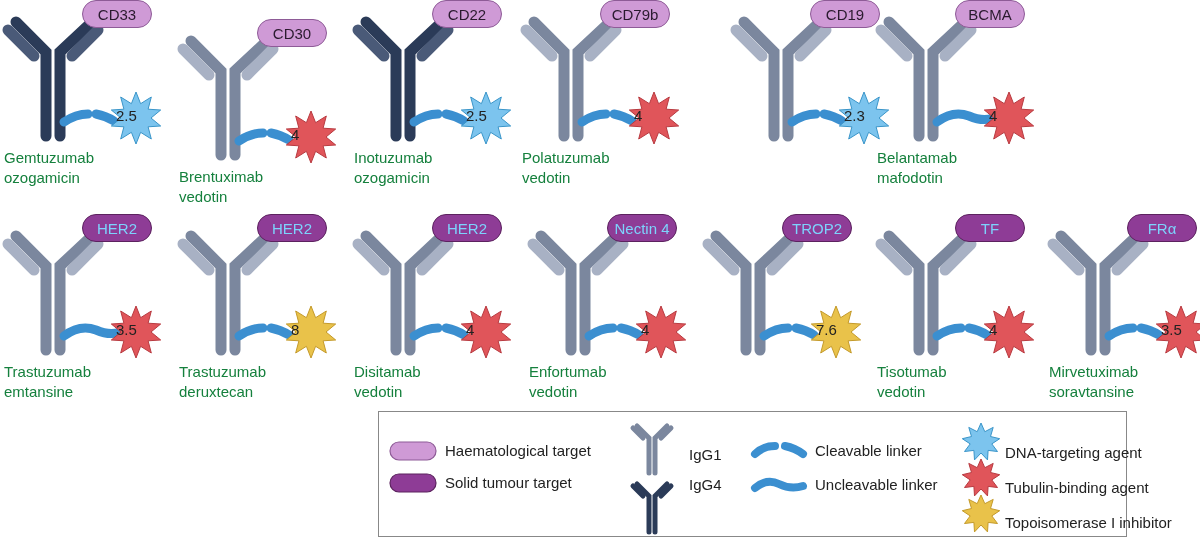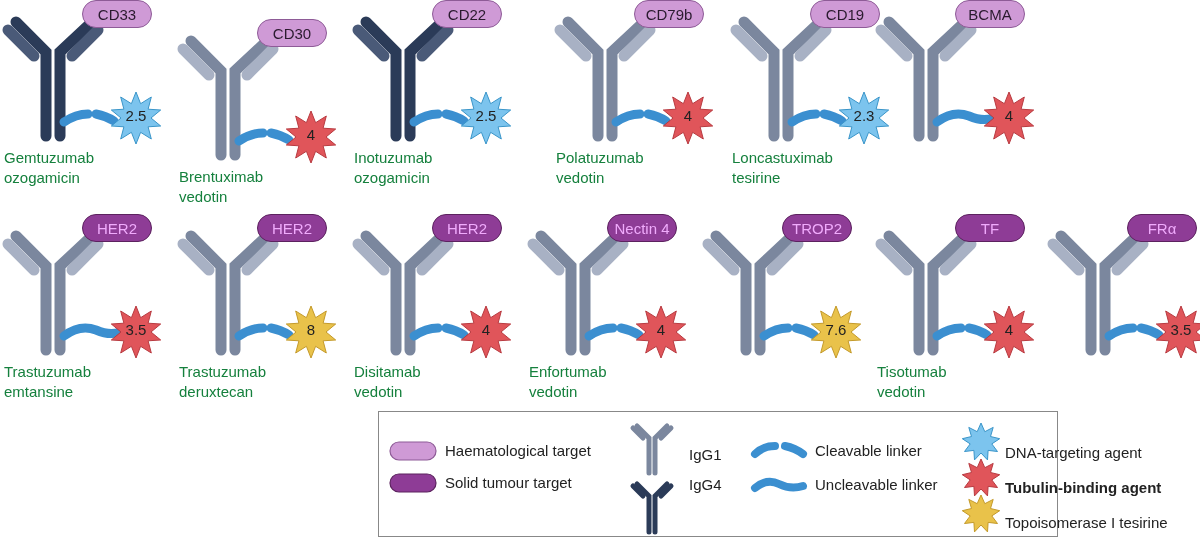--- a/index.html
+++ b/index.html
@@ -1,27 +1,27 @@
 <!DOCTYPE html>
 <html><head>
 <meta charset="utf-8">
 <style>
   html,body{margin:0;padding:0;background:#fff;}
   body{width:1200px;height:541px;position:relative;overflow:hidden;font-family:"Liberation Sans",sans-serif;color:#222;}
   .cell{position:absolute;width:175px;height:195px;}
   .cell svg.ab{position:absolute;left:0;top:0;width:175px;height:140px;overflow:visible;}
   .target{position:absolute;top:0;left:82px;width:70px;height:28px;border-radius:14px;box-sizing:border-box;display:flex;align-items:center;justify-content:center;font-size:15px;}
   .target.haem{background:#cf9ad6;border:1.5px solid #8e5b97;color:#2a1a2e;}
-  .target.solid{background:#8e3c96;border:1.5px solid #5c225f;color:#f0abfc;}
-  .payload-label{position:absolute;font-size:15px;color:#222;text-align:center;width:40px;}
+  .target.solid{background:#8e3c96;border:1.5px solid #5c225f;color:#7dd3fc;}
+  .payload-label{position:absolute;font-size:15px;color:#222;text-align:left;width:40px;}
   .name{position:absolute;left:4px;top:148px;font-size:15px;line-height:20px;color:#15803d;}
   .row2 .target{top:14px;}
   .row2 svg.ab{top:14px;}
   .row2 .name{top:162px;}
-  .legend{position:absolute;left:378px;top:411px;width:680px;height:126px;border:1.5px solid #888;box-sizing:border-box;}
+  .legend{position:absolute;left:378px;top:411px;width:749px;height:126px;border:1.5px solid #888;box-sizing:border-box;}
   .leg{position:absolute;font-size:15px;color:#222;}
   .leg svg{position:absolute;overflow:visible;}
 </style>
 </head>
 <body>
 
 <div id="cells">
     <div class="cell" style="left: 0px; top: 0px; padding-left: 28px;">
     <svg class="ab" viewBox="0 0 175 140">
       <g fill="none" stroke-linecap="round">
@@ -72,21 +72,21 @@
        <path d="M96 114 Q106 116 114 121" stroke="#3b8fd0" stroke-width="9" stroke-linecap="round" fill="none"></path>
       <path d="M136.0 92.0 L140.6 103.7 L151.3 97.0 L148.1 109.2 L160.7 110.0 L151.0 118.0 L160.7 126.0 L148.1 126.8 L151.3 139.0 L140.6 132.3 L136.0 144.0 L131.4 132.3 L120.7 139.0 L123.9 126.8 L111.3 126.0 L121.0 118.0 L111.3 110.0 L123.9 109.2 L120.7 97.0 L131.4 103.7 Z" fill="#7cc4ee" stroke="#3a95c9" stroke-width="1"></path>
     </svg>
     <div class="target haem">CD22</div>
     <div class="payload-label" style="left:116px;top:107px;">2.5</div>
     <div class="name">
       <div>Inotuzumab</div>
       <div>ozogamicin</div>
     </div>
     </div>
-    <div class="cell" style="left: 552px; top: 0px;">
+    <div class="cell" style="left: 518px; top: 0px;">
     <svg class="ab" viewBox="0 0 175 140">
       <g fill="none" stroke-linecap="round">
         <path d="M46 136 L46 52 L16 22" stroke="#7b879e" stroke-width="11"></path>
         <path d="M60 136 L60 52 L92 22" stroke="#7b879e" stroke-width="11"></path>
         <path d="M34 56 L8 30" stroke="#a8b1c4" stroke-width="11"></path>
         <path d="M72 56 L98 30" stroke="#a8b1c4" stroke-width="11"></path>
       </g>
       <path d="M64 122 Q76 114 88 114" stroke="#3b8fd0" stroke-width="9" stroke-linecap="round" fill="none"></path>
        <path d="M96 114 Q106 116 114 121" stroke="#3b8fd0" stroke-width="9" stroke-linecap="round" fill="none"></path>
       <path d="M136.0 92.0 L140.6 103.7 L151.3 97.0 L148.1 109.2 L160.7 110.0 L151.0 118.0 L160.7 126.0 L148.1 126.8 L151.3 139.0 L140.6 132.3 L136.0 144.0 L131.4 132.3 L120.7 139.0 L123.9 126.8 L111.3 126.0 L121.0 118.0 L111.3 110.0 L123.9 109.2 L120.7 97.0 L131.4 103.7 Z" fill="#e0555a" stroke="#b83a40" stroke-width="1"></path>
@@ -105,38 +105,38 @@
         <path d="M60 136 L60 52 L92 22" stroke="#7b879e" stroke-width="11"></path>
         <path d="M34 56 L8 30" stroke="#a8b1c4" stroke-width="11"></path>
         <path d="M72 56 L98 30" stroke="#a8b1c4" stroke-width="11"></path>
       </g>
       <path d="M64 122 Q76 114 88 114" stroke="#3b8fd0" stroke-width="9" stroke-linecap="round" fill="none"></path>
        <path d="M96 114 Q106 116 114 121" stroke="#3b8fd0" stroke-width="9" stroke-linecap="round" fill="none"></path>
       <path d="M136.0 92.0 L140.6 103.7 L151.3 97.0 L148.1 109.2 L160.7 110.0 L151.0 118.0 L160.7 126.0 L148.1 126.8 L151.3 139.0 L140.6 132.3 L136.0 144.0 L131.4 132.3 L120.7 139.0 L123.9 126.8 L111.3 126.0 L121.0 118.0 L111.3 110.0 L123.9 109.2 L120.7 97.0 L131.4 103.7 Z" fill="#7cc4ee" stroke="#3a95c9" stroke-width="1"></path>
     </svg>
     <div class="target haem">CD19</div>
     <div class="payload-label" style="left:116px;top:107px;">2.3</div>
-    <div class="name">
-      <div>Loncastuximab</div>
-      <div>tesirine</div>
-    </div>
     </div>
     <div class="cell" style="left: 873px; top: 0px;">
     <svg class="ab" viewBox="0 0 175 140">
       <g fill="none" stroke-linecap="round">
         <path d="M46 136 L46 52 L16 22" stroke="#7b879e" stroke-width="11"></path>
         <path d="M60 136 L60 52 L92 22" stroke="#7b879e" stroke-width="11"></path>
         <path d="M34 56 L8 30" stroke="#a8b1c4" stroke-width="11"></path>
         <path d="M72 56 L98 30" stroke="#a8b1c4" stroke-width="11"></path>
       </g>
       <path d="M64 122 Q80 110 96 116 Q110 122 120 118" stroke="#3b8fd0" stroke-width="9" stroke-linecap="round" fill="none"></path>
       <path d="M136.0 92.0 L140.6 103.7 L151.3 97.0 L148.1 109.2 L160.7 110.0 L151.0 118.0 L160.7 126.0 L148.1 126.8 L151.3 139.0 L140.6 132.3 L136.0 144.0 L131.4 132.3 L120.7 139.0 L123.9 126.8 L111.3 126.0 L121.0 118.0 L111.3 110.0 L123.9 109.2 L120.7 97.0 L131.4 103.7 Z" fill="#e0555a" stroke="#b83a40" stroke-width="1"></path>
     </svg>
     <div class="target haem">BCMA</div>
     <div class="payload-label" style="left:116px;top:107px;">4</div>
+    <div class="name">
+      <div>Belantamab</div>
+      <div>mafodotin</div>
+    </div>
     </div>
     <div class="cell row2" style="left: 0px; top: 200px;">
     <svg class="ab" viewBox="0 0 175 140">
       <g fill="none" stroke-linecap="round">
         <path d="M46 136 L46 52 L16 22" stroke="#7b879e" stroke-width="11"></path>
         <path d="M60 136 L60 52 L92 22" stroke="#7b879e" stroke-width="11"></path>
         <path d="M34 56 L8 30" stroke="#a8b1c4" stroke-width="11"></path>
         <path d="M72 56 L98 30" stroke="#a8b1c4" stroke-width="11"></path>
       </g>
       <path d="M64 122 Q80 110 96 116 Q110 122 120 118" stroke="#3b8fd0" stroke-width="9" stroke-linecap="round" fill="none"></path>
@@ -247,20 +247,24 @@
         <path d="M60 136 L60 52 L92 22" stroke="#7b879e" stroke-width="11"></path>
         <path d="M34 56 L8 30" stroke="#a8b1c4" stroke-width="11"></path>
         <path d="M72 56 L98 30" stroke="#a8b1c4" stroke-width="11"></path>
       </g>
       <path d="M64 122 Q76 114 88 114" stroke="#3b8fd0" stroke-width="9" stroke-linecap="round" fill="none"></path>
        <path d="M96 114 Q106 116 114 121" stroke="#3b8fd0" stroke-width="9" stroke-linecap="round" fill="none"></path>
       <path d="M136.0 92.0 L140.6 103.7 L151.3 97.0 L148.1 109.2 L160.7 110.0 L151.0 118.0 L160.7 126.0 L148.1 126.8 L151.3 139.0 L140.6 132.3 L136.0 144.0 L131.4 132.3 L120.7 139.0 L123.9 126.8 L111.3 126.0 L121.0 118.0 L111.3 110.0 L123.9 109.2 L120.7 97.0 L131.4 103.7 Z" fill="#e0555a" stroke="#b83a40" stroke-width="1"></path>
     </svg>
     <div class="target solid">FRα</div>
     <div class="payload-label" style="left:116px;top:121px;">3.5</div>
+    <div class="name">
+      <div>Mirvetuximab</div>
+      <div>soravtansine</div>
+    </div>
     </div>
   </div>
 
 <div class="legend">
   <div class="leg" style="left:10px;top:28px;">
     <svg width="50" height="22" style="left:0;top:0">
         <rect x="1" y="2" width="46" height="18" rx="9" fill="#cf9ad6" stroke="#8e5b97" stroke-width="1.2"></rect>
       </svg>
     <span style="position:absolute;left:56px;top:2px;white-space:nowrap;">Haematological target</span>
   </div>
@@ -311,21 +315,21 @@
   <div class="leg" style="left:582px;top:10px;">
     <svg id="legstar-dna" width="40" height="40" style="left:0;top:0">
         <path d="M20.0 1.0 L23.8 9.7 L32.2 5.4 L29.5 14.5 L38.7 16.7 L30.8 21.9 L36.5 29.5 L27.1 28.4 L26.5 37.9 L20.0 31.0 L13.5 37.9 L12.9 28.4 L3.5 29.5 L9.2 21.9 L1.3 16.7 L10.5 14.5 L7.8 5.4 L16.2 9.7 Z" fill="#7cc4ee" stroke="#3a95c9" stroke-width="1"></path>
       </svg>
     <span style="position:absolute;left:44px;top:22px;white-space:nowrap;">DNA-targeting agent</span>
   </div>
   <div class="leg" style="left:582px;top:46px;">
     <svg id="legstar-tubulin" width="40" height="40" style="left:0;top:0">
         <path d="M20.0 1.0 L23.8 9.7 L32.2 5.4 L29.5 14.5 L38.7 16.7 L30.8 21.9 L36.5 29.5 L27.1 28.4 L26.5 37.9 L20.0 31.0 L13.5 37.9 L12.9 28.4 L3.5 29.5 L9.2 21.9 L1.3 16.7 L10.5 14.5 L7.8 5.4 L16.2 9.7 Z" fill="#e0555a" stroke="#b83a40" stroke-width="1"></path>
       </svg>
-    <span style="position:absolute;left:44px;top:21px;white-space:nowrap;font-weight:bold;">Tubulin-binding agent</span>
+    <span style="position:absolute;left:44px;top:21px;white-space:nowrap;">Tubulin-binding agent</span>
   </div>
   <div class="leg" style="left:582px;top:82px;">
     <svg id="legstar-topo" width="40" height="40" style="left:0;top:0">
         <path d="M20.0 1.0 L23.8 9.7 L32.2 5.4 L29.5 14.5 L38.7 16.7 L30.8 21.9 L36.5 29.5 L27.1 28.4 L26.5 37.9 L20.0 31.0 L13.5 37.9 L12.9 28.4 L3.5 29.5 L9.2 21.9 L1.3 16.7 L10.5 14.5 L7.8 5.4 L16.2 9.7 Z" fill="#e9c24a" stroke="#c49a2a" stroke-width="1"></path>
       </svg>
-    <span style="position:absolute;left:44px;top:20px;white-space:nowrap;">Topoisomerase I tesirine</span>
+    <span style="position:absolute;left:44px;top:20px;white-space:nowrap;">Topoisomerase I inhibitor</span>
   </div>
 </div>
 
 </body></html>

